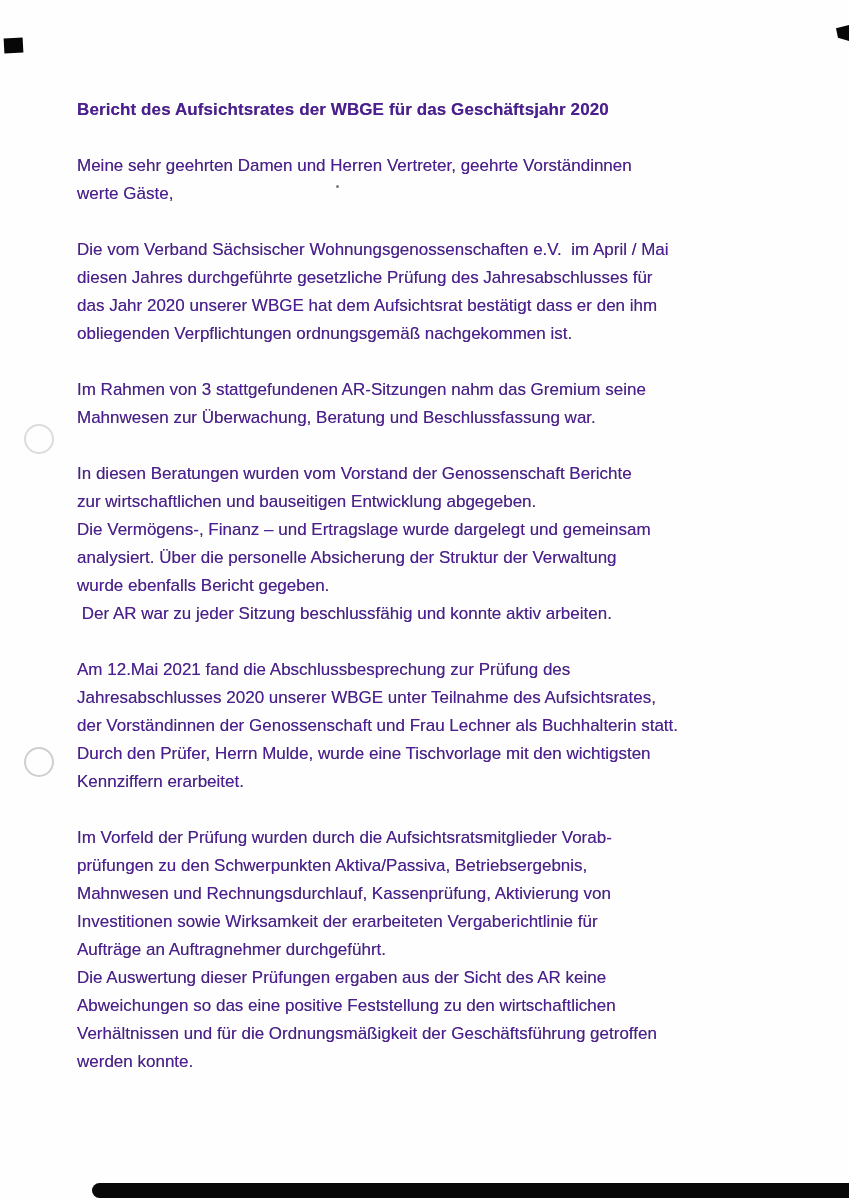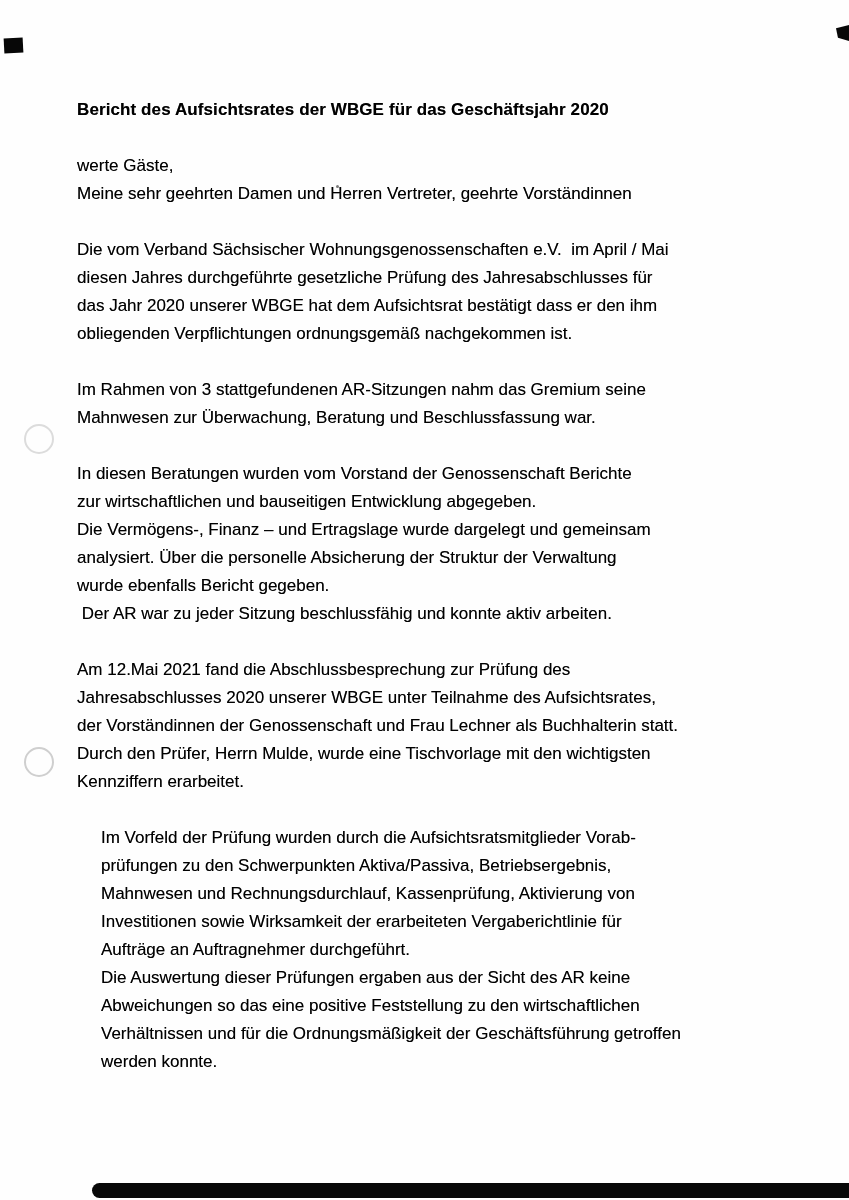--- a/index.html
+++ b/index.html
@@ -18,36 +18,36 @@
   .page {
     position: absolute;
     inset: 0;
     background: #fefefe;
   }
   .content {
     position: absolute;
     left: 77px;
     top: 96px;
     width: 740px;
-    color: #000000;
+    color: #4c1d95;
     font-size: 17px;
     line-height: 28px;
     text-shadow: 0 0 0.5px rgba(25,25,25,0.55);
   }
   .title {
     font-weight: 700;
     margin: 0 0 28px 0;
     white-space: pre-wrap;
     letter-spacing: 0.1px;
   }
   .para {
     margin: 0 0 28px 0;
     white-space: pre-wrap;
   }
-  .para:last-child { margin-bottom: 0; margin-left: 24px; }
+  .para:last-child { margin-bottom: 0; }
   .line { min-height: 28px; }
 
   
   .hole-punch {
     position: absolute;
     width: 26px;
     height: 26px;
     border-radius: 50%;
     background: #fefefe;
   }
@@ -99,21 +99,21 @@
   }
 </style>
 </head>
 <body>
 
 <div class="page">
 
   <div class="content">
     <div class="title">Bericht des Aufsichtsrates der WBGE für das Geschäftsjahr 2020</div>
     <div>
-        <div class="para"><div class="line">werte Gäste,</div><div class="line">Meine sehr geehrten Damen und Herren Vertreter, geehrte Vorständinnen</div></div>
+        <div class="para"><div class="line">Meine sehr geehrten Damen und Herren Vertreter, geehrte Vorständinnen</div><div class="line">werte Gäste,</div></div>
         <div class="para"><div class="line">Die vom Verband Sächsischer Wohnungsgenossenschaften e.V.  im April / Mai</div><div class="line">diesen Jahres durchgeführte gesetzliche Prüfung des Jahresabschlusses für</div><div class="line">das Jahr 2020 unserer WBGE hat dem Aufsichtsrat bestätigt dass er den ihm</div><div class="line">obliegenden Verpflichtungen ordnungsgemäß nachgekommen ist.</div></div>
         <div class="para"><div class="line">Im Rahmen von 3 stattgefundenen AR-Sitzungen nahm das Gremium seine</div><div class="line">Mahnwesen zur Überwachung, Beratung und Beschlussfassung war.</div></div>
         <div class="para"><div class="line">In diesen Beratungen wurden vom Vorstand der Genossenschaft Berichte</div><div class="line">zur wirtschaftlichen und bauseitigen Entwicklung abgegeben.</div><div class="line">Die Vermögens-, Finanz – und Ertragslage wurde dargelegt und gemeinsam</div><div class="line">analysiert. Über die personelle Absicherung der Struktur der Verwaltung</div><div class="line">wurde ebenfalls Bericht gegeben.</div><div class="line"> Der AR war zu jeder Sitzung beschlussfähig und konnte aktiv arbeiten.</div></div>
         <div class="para"><div class="line">Am 12.Mai 2021 fand die Abschlussbesprechung zur Prüfung des</div><div class="line">Jahresabschlusses 2020 unserer WBGE unter Teilnahme des Aufsichtsrates,</div><div class="line">der Vorständinnen der Genossenschaft und Frau Lechner als Buchhalterin statt.</div><div class="line">Durch den Prüfer, Herrn Mulde, wurde eine Tischvorlage mit den wichtigsten</div><div class="line">Kennziffern erarbeitet.</div></div>
         <div class="para"><div class="line">Im Vorfeld der Prüfung wurden durch die Aufsichtsratsmitglieder Vorab-</div><div class="line">prüfungen zu den Schwerpunkten Aktiva/Passiva, Betriebsergebnis,</div><div class="line">Mahnwesen und Rechnungsdurchlauf, Kassenprüfung, Aktivierung von</div><div class="line">Investitionen sowie Wirksamkeit der erarbeiteten Vergaberichtlinie für</div><div class="line">Aufträge an Auftragnehmer durchgeführt.</div><div class="line">Die Auswertung dieser Prüfungen ergaben aus der Sicht des AR keine</div><div class="line">Abweichungen so das eine positive Feststellung zu den wirtschaftlichen</div><div class="line">Verhältnissen und für die Ordnungsmäßigkeit der Geschäftsführung getroffen</div><div class="line">werden konnte.</div></div>
       </div>
   </div>
 
   <div class="hole-punch top"></div>
   <div class="hole-punch bottom"></div>

